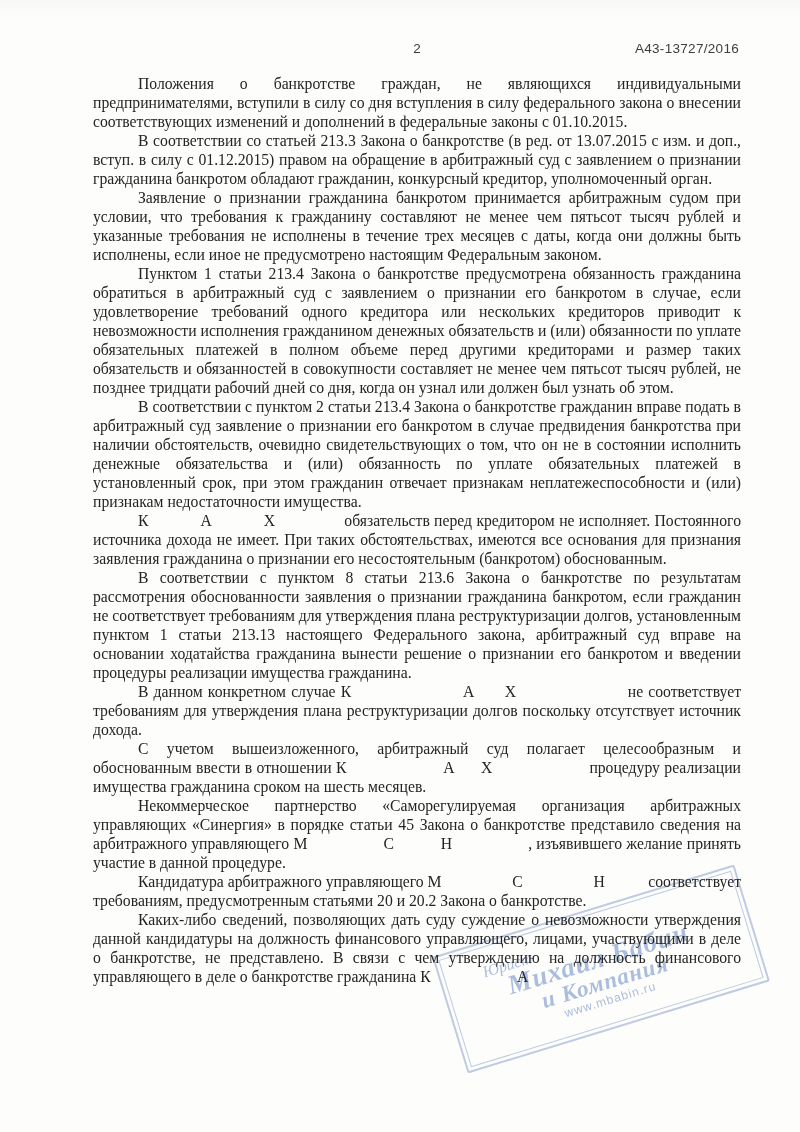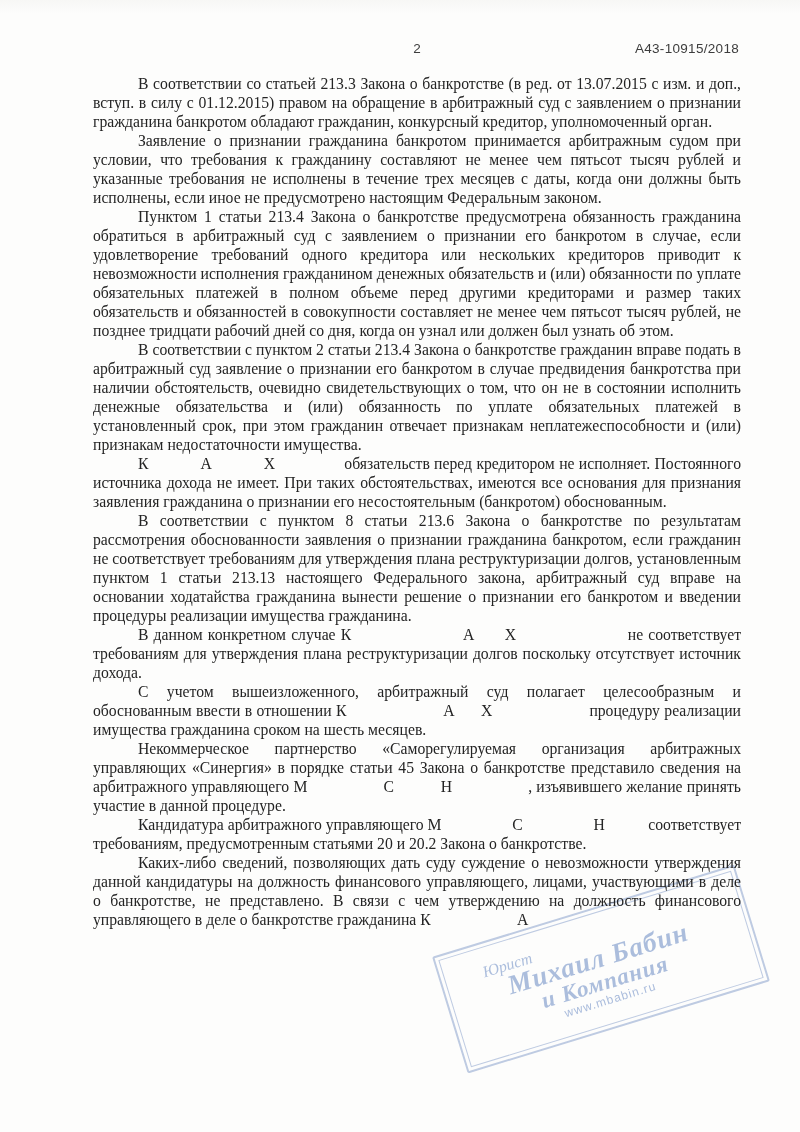--- a/index.html
+++ b/index.html
@@ -97,24 +97,25 @@
     <div class="stamp-inner">
       <div class="stamp-line small">Юрист</div>
       <div class="stamp-line big">Михаил Бабин</div>
       <div class="stamp-line big second">и Компания</div>
       <div class="stamp-line url">www.mbabin.ru</div>
     </div>
   </div>
 
   <header class="page-header">
     <span class="page-number">2</span>
-    <span class="case-number">А43-10915/2018</span>
+    <span class="case-number">А43-13727/2016</span>
   </header>
 
   <main class="body-text">
+    <p>Положения о банкротстве граждан, не являющихся индивидуальными предпринимателями, вступили в силу со дня вступления в силу федерального закона  о внесении соответствующих изменений и дополнений в федеральные законы с 01.10.2015.</p>
     <p>В соответствии со статьей 213.3 Закона о банкротстве (в ред. от 13.07.2015 с изм. и доп., вступ. в силу с 01.12.2015) правом на обращение в арбитражный суд с заявлением о признании гражданина банкротом обладают гражданин, конкурсный кредитор, уполномоченный орган.</p>
     <p>Заявление о признании гражданина банкротом принимается арбитражным судом при условии, что требования к гражданину составляют не менее чем пятьсот тысяч рублей и указанные требования не исполнены в течение трех месяцев с даты, когда они должны быть исполнены, если иное не предусмотрено настоящим Федеральным законом.</p>
     <p>Пунктом 1 статьи 213.4 Закона о банкротстве предусмотрена обязанность гражданина обратиться в арбитражный суд с заявлением о признании его банкротом в случае, если удовлетворение требований одного кредитора или нескольких кредиторов приводит к невозможности исполнения гражданином денежных обязательств и (или) обязанности по уплате обязательных платежей в полном объеме перед другими кредиторами и размер таких обязательств и обязанностей в совокупности составляет не менее чем пятьсот тысяч рублей, не позднее тридцати рабочий дней со дня, когда он узнал или должен был узнать об этом.</p>
     <p>В соответствии с пунктом 2 статьи 213.4 Закона о банкротстве гражданин вправе подать в арбитражный суд заявление о признании его банкротом в случае предвидения банкротства при наличии обстоятельств, очевидно свидетельствующих о том, что он не в состоянии исполнить денежные обязательства и (или) обязанность по уплате обязательных платежей в установленный срок, при этом гражданин отвечает признакам неплатежеспособности и (или) признакам недостаточности имущества.</p>
     <p>К&nbsp;&nbsp;&nbsp;&nbsp;&nbsp;&nbsp;&nbsp;&nbsp;&nbsp;&nbsp;&nbsp;&nbsp;А&nbsp;&nbsp;&nbsp;&nbsp;&nbsp;&nbsp;&nbsp;&nbsp;&nbsp;&nbsp;&nbsp;&nbsp;Х&nbsp;&nbsp;&nbsp;&nbsp;&nbsp;&nbsp;&nbsp;&nbsp;&nbsp;&nbsp;&nbsp;&nbsp;&nbsp;&nbsp;&nbsp;&nbsp;обязательств перед кредитором не исполняет. Постоянного источника дохода не имеет. При таких обстоятельствах, имеются все основания для признания заявления гражданина о признании его несостоятельным (банкротом) обоснованным.</p>
     <p>В соответствии с пунктом 8 статьи 213.6 Закона о банкротстве по результатам рассмотрения обоснованности заявления о признании гражданина банкротом, если гражданин не соответствует требованиям для утверждения плана реструктуризации долгов, установленным пунктом 1 статьи 213.13 настоящего Федерального закона, арбитражный суд вправе на основании ходатайства гражданина вынести решение о признании его банкротом и введении процедуры реализации имущества гражданина.</p>
     <p>В данном конкретном случае К&nbsp;&nbsp;&nbsp;&nbsp;&nbsp;&nbsp;&nbsp;&nbsp;&nbsp;&nbsp;&nbsp;&nbsp;&nbsp;&nbsp;&nbsp;&nbsp;&nbsp;&nbsp;&nbsp;&nbsp;&nbsp;&nbsp;А&nbsp;&nbsp;&nbsp;&nbsp;&nbsp;&nbsp;Х&nbsp;&nbsp;&nbsp;&nbsp;&nbsp;&nbsp;&nbsp;&nbsp;&nbsp;&nbsp;&nbsp;&nbsp;&nbsp;&nbsp;&nbsp;&nbsp;&nbsp;&nbsp;&nbsp;&nbsp;&nbsp;&nbsp;не соответствует требованиям для утверждения плана реструктуризации долгов поскольку отсутствует источник дохода.</p>
     <p>С учетом вышеизложенного, арбитражный суд полагает целесообразным и обоснованным ввести в отношении К&nbsp;&nbsp;&nbsp;&nbsp;&nbsp;&nbsp;&nbsp;&nbsp;&nbsp;&nbsp;&nbsp;&nbsp;&nbsp;&nbsp;&nbsp;&nbsp;&nbsp;&nbsp;&nbsp;&nbsp;&nbsp;&nbsp;А&nbsp;&nbsp;&nbsp;&nbsp;&nbsp;&nbsp;Х&nbsp;&nbsp;&nbsp;&nbsp;&nbsp;&nbsp;&nbsp;&nbsp;&nbsp;&nbsp;&nbsp;&nbsp;&nbsp;&nbsp;&nbsp;&nbsp;&nbsp;&nbsp;&nbsp;&nbsp;&nbsp;&nbsp;процедуру реализации имущества гражданина сроком на шесть месяцев.</p>
     <p>Некоммерческое партнерство «Саморегулируемая организация арбитражных управляющих «Синергия» в порядке статьи 45 Закона о банкротстве представило сведения на арбитражного управляющего М&nbsp;&nbsp;&nbsp;&nbsp;&nbsp;&nbsp;&nbsp;&nbsp;&nbsp;&nbsp;&nbsp;&nbsp;&nbsp;&nbsp;&nbsp;&nbsp;&nbsp;&nbsp;С&nbsp;&nbsp;&nbsp;&nbsp;&nbsp;&nbsp;&nbsp;&nbsp;&nbsp;&nbsp;&nbsp;Н&nbsp;&nbsp;&nbsp;&nbsp;&nbsp;&nbsp;&nbsp;&nbsp;&nbsp;&nbsp;&nbsp;&nbsp;&nbsp;&nbsp;&nbsp;&nbsp;&nbsp;&nbsp;, изъявившего желание принять участие в данной процедуре.</p>
     <p>Кандидатура арбитражного управляющего М&nbsp;&nbsp;&nbsp;&nbsp;&nbsp;&nbsp;&nbsp;&nbsp;&nbsp;&nbsp;&nbsp;&nbsp;&nbsp;&nbsp;&nbsp;&nbsp;&nbsp;&nbsp;С&nbsp;&nbsp;&nbsp;&nbsp;&nbsp;&nbsp;&nbsp;&nbsp;&nbsp;&nbsp;&nbsp;&nbsp;&nbsp;&nbsp;&nbsp;&nbsp;&nbsp;&nbsp;Н&nbsp;&nbsp;&nbsp;&nbsp;&nbsp;&nbsp;&nbsp;&nbsp;&nbsp;&nbsp; соответствует требованиям, предусмотренным статьями 20 и 20.2 Закона о банкротстве.</p>

